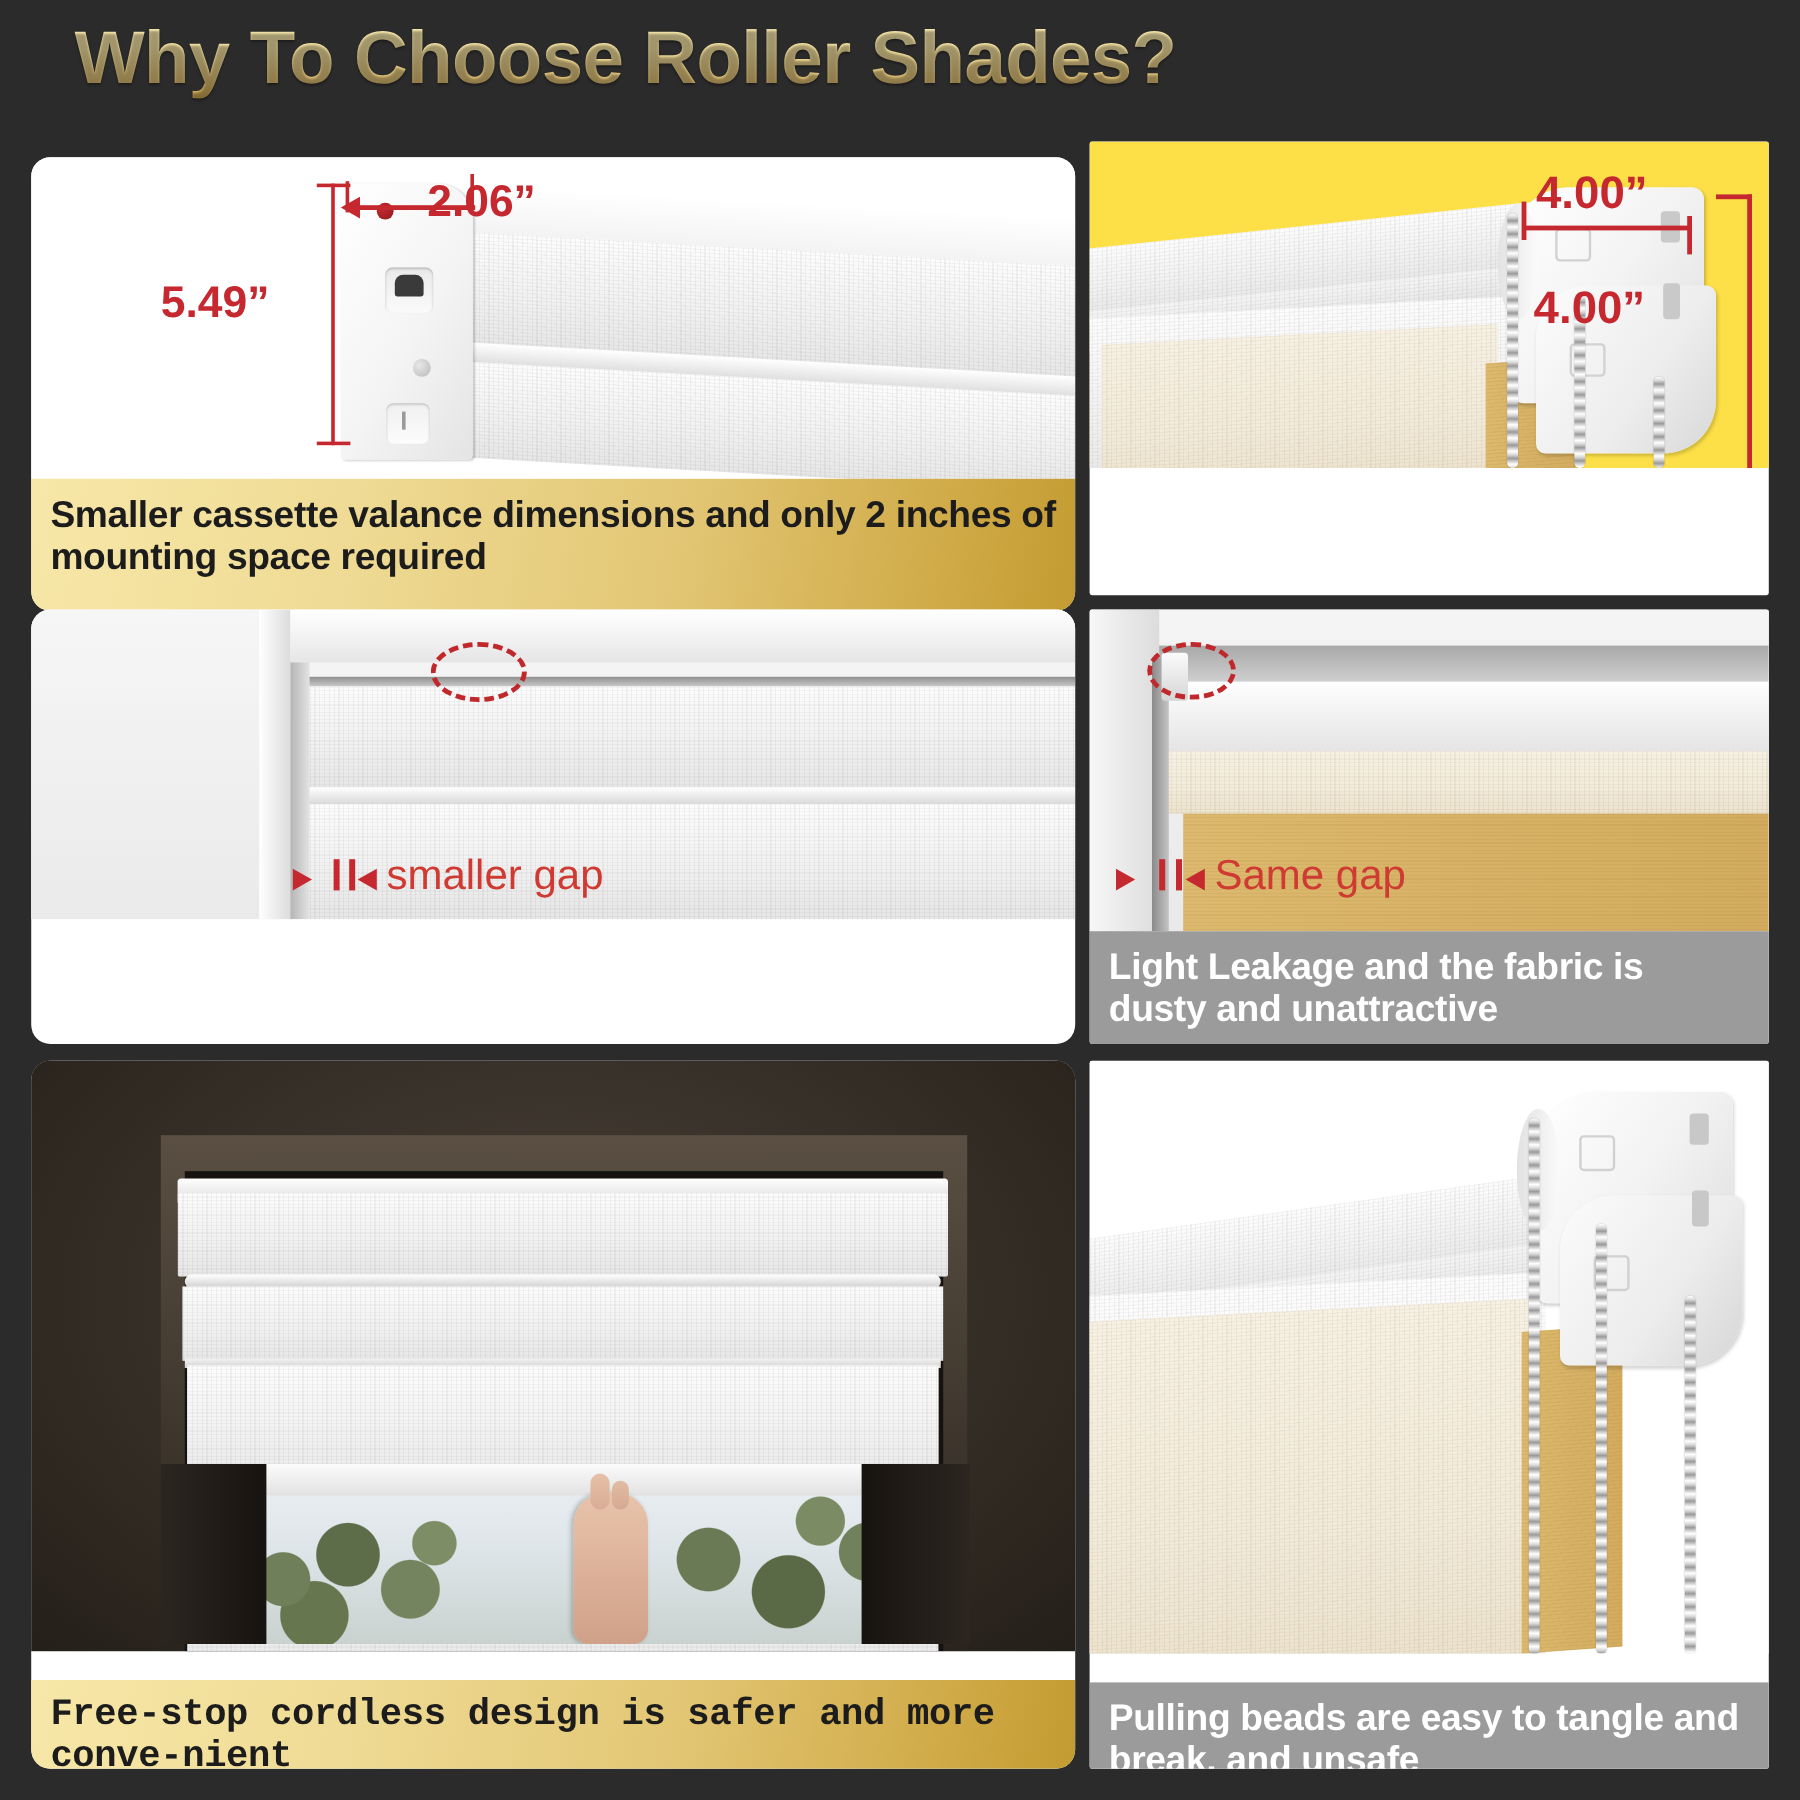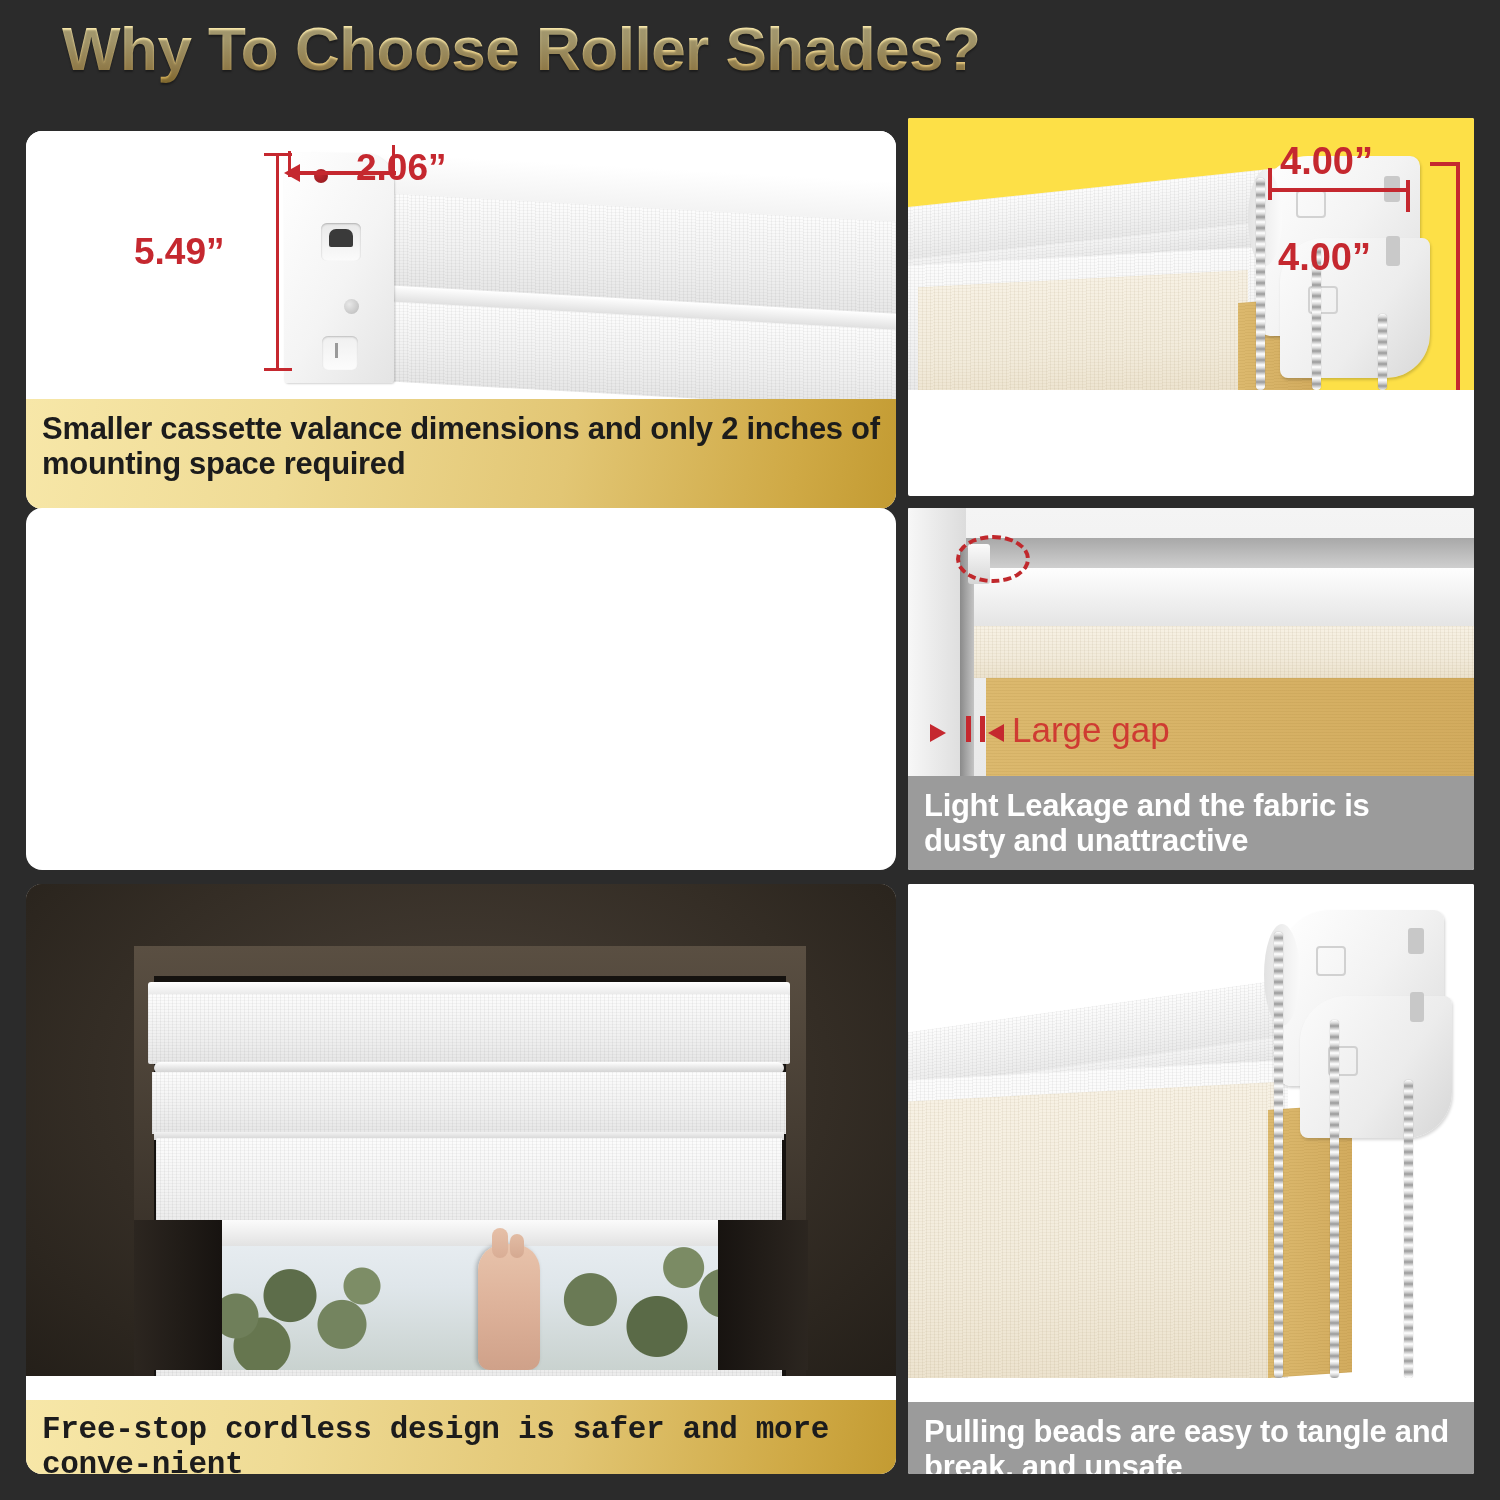--- a/index.html
+++ b/index.html
@@ -231,20 +231,48 @@
 
       <div class="dim-line" style="left:548px; top:44px; width:4px; height:230px;"></div>
       <div class="dim-line" style="left:522px; top:44px; width:30px; height:4px;"></div>
       <div class="dim-label" style="left:370px; top:118px; font-size:38px;">4.00”</div>
     </div>
 
   </div>
 
   <div class="panel good" style="left:26px; top:508px; width:870px; height:362px;">
 
+    <div class="photo" style="height:258px; background:#f2f2f2;">
+
+      <div style="position:absolute; left:0; top:0; width:870px; height:258px;
+                  background:linear-gradient(180deg,#f6f6f6,#eaeaea);"></div>
+      <div style="position:absolute; left:190px; top:0; width:26px; height:258px;
+                  background:linear-gradient(90deg,#ffffff,#dcdcdc);"></div>
+      <div style="position:absolute; left:216px; top:0; width:654px; height:44px;
+                  background:linear-gradient(180deg,#ffffff,#e6e6e6);"></div>
+
+      <div style="position:absolute; left:228px; top:56px; width:642px; height:8px;
+                  background:linear-gradient(180deg,#8f8f8f,#c9c9c9);"></div>
+
+      <div class="fabric-white" style="position:absolute; left:228px; top:64px; width:642px; height:86px;"></div>
+      <div style="position:absolute; left:228px; top:148px; width:642px; height:14px;
+                  background:linear-gradient(180deg,#ffffff,#d9d9d9);"></div>
+      <div class="fabric-white" style="position:absolute; left:228px; top:162px; width:642px; height:96px;"></div>
+
+      <div style="position:absolute; left:216px; top:44px; width:16px; height:214px;
+                  background:linear-gradient(90deg,#b5b5b5,#e3e3e3);"></div>
+
+      <div class="dash-ellipse" style="left:333px; top:27px; width:80px; height:50px;"></div>
+
+      <div class="arrow-r" style="left:218px; top:216px;"></div>
+      <div class="dim-line" style="left:252px; top:208px; width:5px; height:26px;"></div>
+      <div class="dim-line" style="left:265px; top:208px; width:5px; height:26px;"></div>
+      <div class="arrow-l" style="left:272px; top:216px;"></div>
+      <div class="ann-label" style="left:296px; top:202px; font-size:35px;">smaller gap</div>
+    </div>
 
   </div>
 
   <div class="panel bad" style="left:908px; top:508px; width:566px; height:362px;">
 
     <div class="photo" style="height:268px; background:#f0f0f0;">
       <div style="position:absolute; left:0; top:0; width:566px; height:268px;
                   background:linear-gradient(180deg,#f4f4f4,#e9e9e9);"></div>
 
       <div style="position:absolute; left:52px; top:58px; width:514px; height:62px;
@@ -264,21 +292,21 @@
 
       <div style="position:absolute; left:60px; top:36px; width:22px; height:40px;
                   background:linear-gradient(180deg,#fbfbfb,#d5d5d5); border-radius:3px;"></div>
 
       <div class="dash-ellipse" style="left:48px; top:27px; width:74px; height:48px;"></div>
 
       <div class="arrow-r" style="left:22px; top:216px;"></div>
       <div class="dim-line" style="left:58px; top:208px; width:5px; height:26px;"></div>
       <div class="dim-line" style="left:72px; top:208px; width:5px; height:26px;"></div>
       <div class="arrow-l" style="left:80px; top:216px;"></div>
-      <div class="ann-label" style="left:104px; top:202px; font-size:35px;">Large gap</div>
+      <div class="ann-label" style="left:104px; top:202px; font-size:35px;">Same gap</div>
     </div>
 
     <div class="caption gray" style="height:94px;">Light Leakage and the fabric is dusty and unattractive</div>
   </div>
 
   <div class="panel good" style="left:26px; top:884px; width:870px; height:590px;">
 
     <div class="photo" style="height:492px; background:#3b332a;">
 
       <div style="position:absolute; left:0; top:0; width:870px; height:492px;

